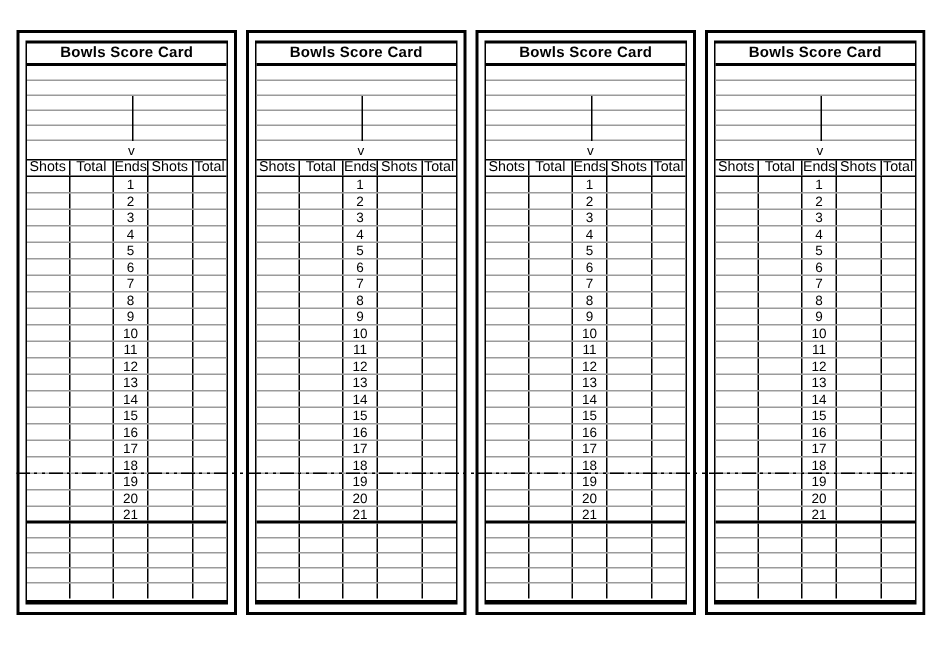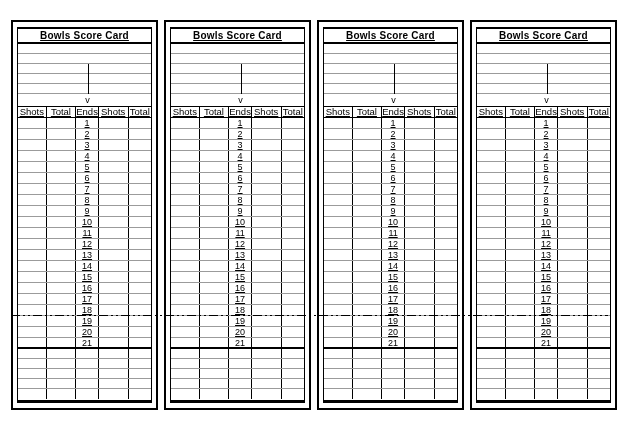--- a/index.html
+++ b/index.html
@@ -21,21 +21,20 @@
     background:var(--bg);
     overflow:hidden;
   }
   .card{
     position:absolute;
     top:20px;
     width:147px;height:390px;
     border:2px solid var(--dark);
     padding:5px 4px;
     background:var(--bg);
-    text-decoration:underline;
   }
   .tbl{
     width:100%;height:100%;
     border:1px solid var(--dark);
     border-top-width:2px;
     border-bottom-width:3px;
     display:flex;flex-direction:column;
   }
   .title{
     height:15px;line-height:13px;

